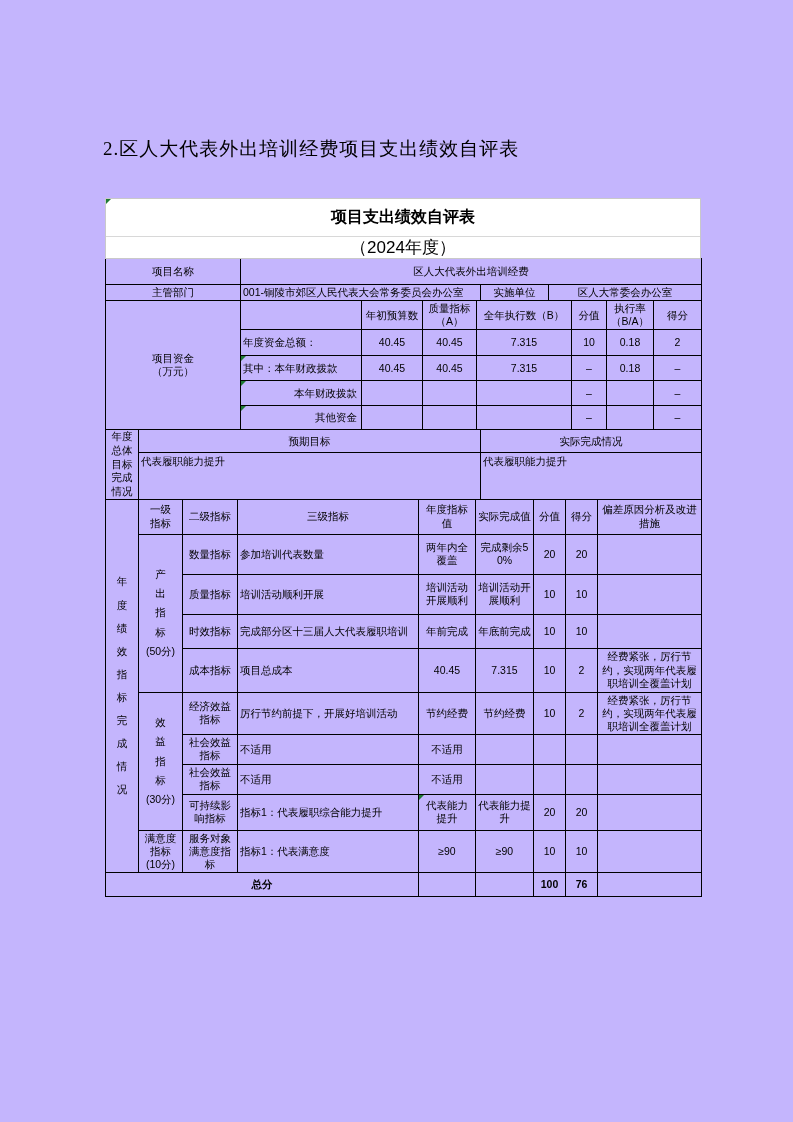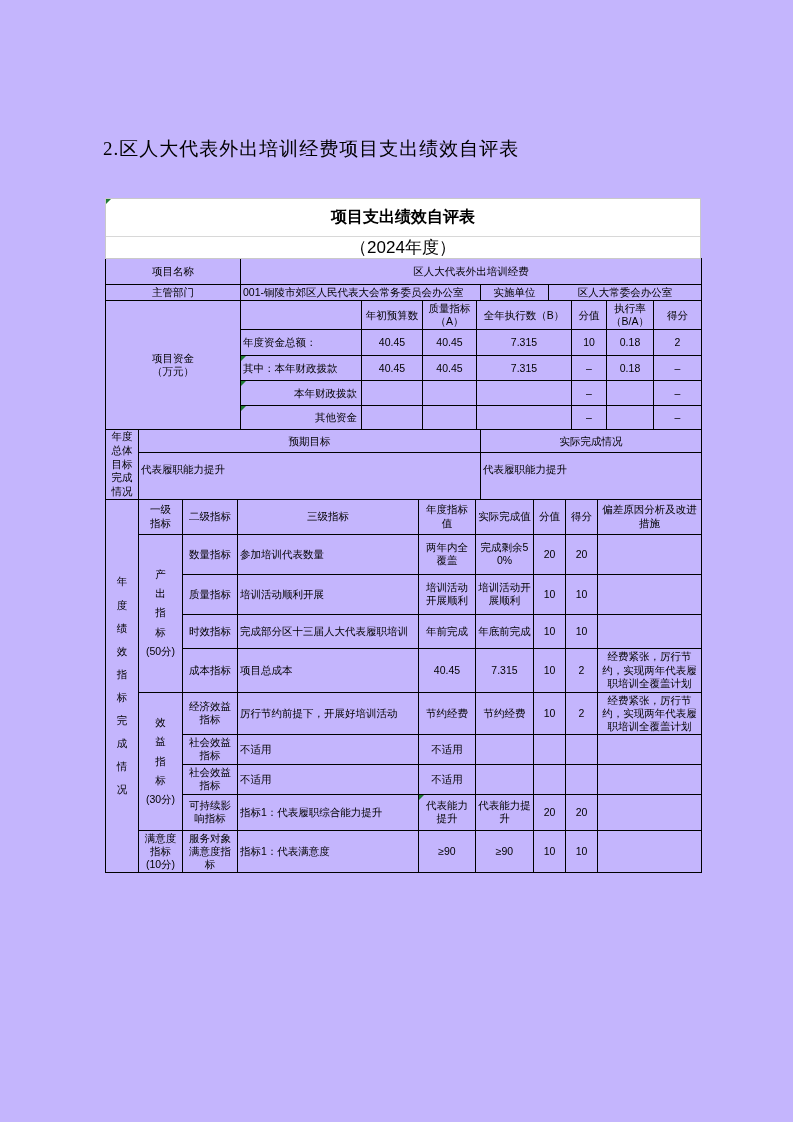--- a/index.html
+++ b/index.html
@@ -9,21 +9,21 @@
            font-family:"Liberation Serif","DejaVu Serif",serif;font-size:19px;font-weight:400;letter-spacing:1px;}
   .tbl-area{position:absolute;left:105px;top:198px;width:596px;}
   .title-block{border:1px solid #c9c9c9;position:relative;background:#fff;}
   .title-row{height:37px;display:flex;align-items:center;justify-content:center;
              font-size:16px;font-weight:bold;border-bottom:1px solid #d8d8d8;}
   .subtitle-row{height:21px;display:flex;align-items:center;justify-content:center;font-size:17px;}
   table{border-collapse:collapse;table-layout:fixed;width:596px;margin-top:-1px;}
   td{border:1px solid #000;font-size:10.5px;text-align:center;vertical-align:middle;
      padding:1px 2px;line-height:1.25;position:relative;word-break:break-all;}
   .left{text-align:left;}
-  .top{vertical-align:top;text-align:left;padding-top:10px;}
+  .top{vertical-align:top;text-align:left;padding-top:2px;}
   .right{text-align:right;padding-right:4px;}
   .bold{font-weight:bold;}
   .pre{white-space:pre-line;}
   .side{line-height:2.2;white-space:pre-line;}
   .side5{line-height:1.3;white-space:pre-line;padding:0;}
   .grp{line-height:1.85;white-space:pre-line;}
   .tri{position:absolute;top:0;left:0;width:0;height:0;
        border-top:5px solid #1f7a33;border-right:5px solid transparent;display:block;}
 </style>
 </head>
@@ -272,15 +272,35 @@
         <td class="left">指标1：代表满意度</td>
         <td>≥90</td>
         <td>≥90</td>
         <td>10</td>
         <td>10</td>
         <td></td>
       </tr>
     </tbody>
       </table>
 
+    <table>
+      <colgroup>
+          <col style="width:313px">
+          <col style="width:57px">
+          <col style="width:58px">
+          <col style="width:32px">
+          <col style="width:32px">
+          <col style="width:104px">
+        </colgroup>
+      <tbody>
+          <tr style="height:24px">
+        <td class="bold">总分</td>
+        <td></td>
+        <td></td>
+        <td class="bold">100</td>
+        <td class="bold">76</td>
+        <td></td>
+      </tr>
+    </tbody>
+      </table>
 
   </div>
 </div>
 
 </body></html>

